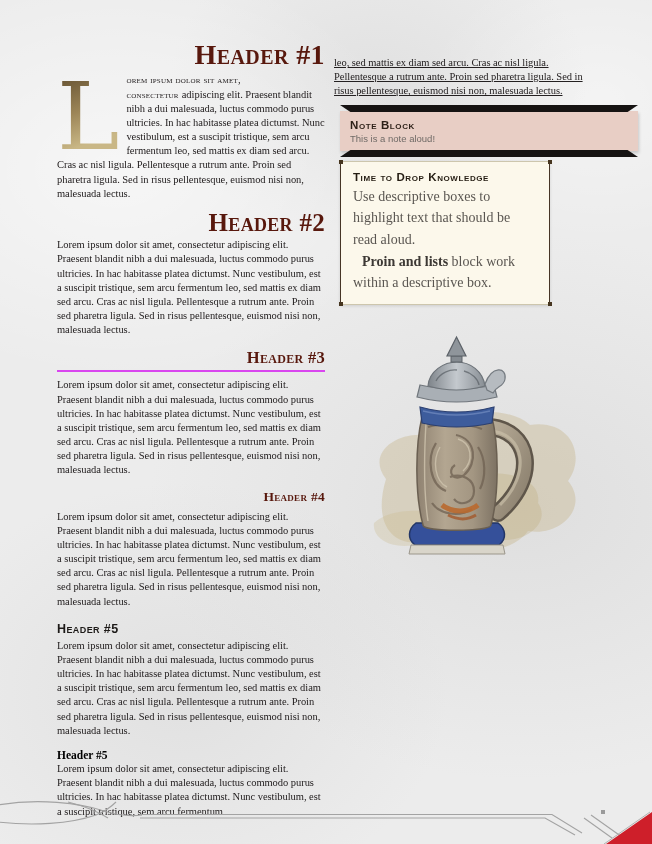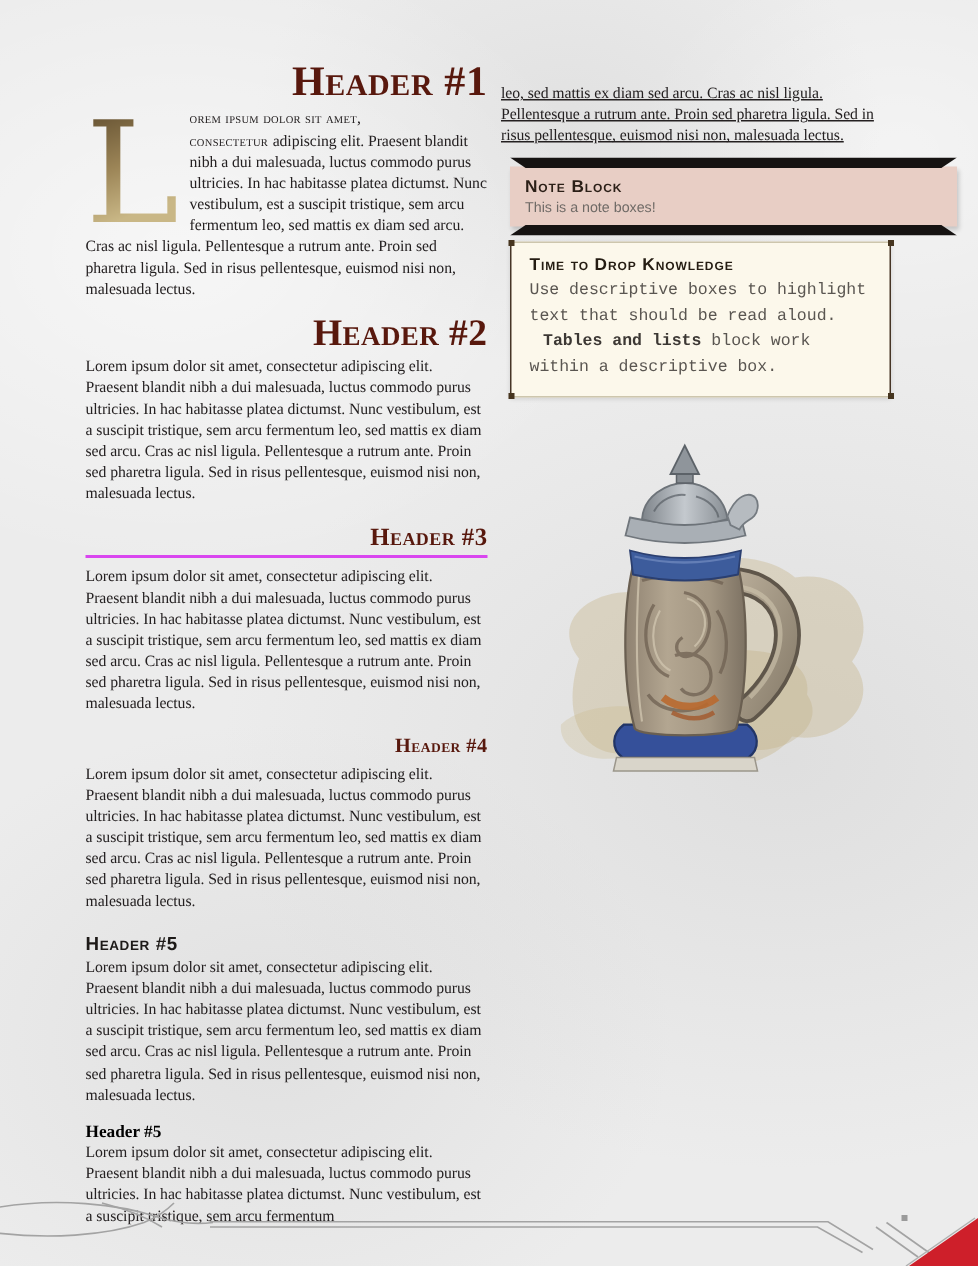--- a/index.html
+++ b/index.html
@@ -42,30 +42,30 @@
   .right-first { margin-top:16px;text-decoration:underline; }
 
   
   .note { position:relative; background:#e8cec5; margin:12px 0 10px 6px; width:298px; padding:8px 10px 7px; box-shadow:1px 2px 3px rgba(0,0,0,.18); }
   .note-bar { position:absolute; left:0; width:100%; height:7px; display:block; }
   .note-bar.top { top:-6px; } .note-bar.bottom { bottom:-6px; }
   .note-title { font-family:"Liberation Sans", sans-serif; font-variant:small-caps; font-weight:bold; font-size:11.5px; color:#2b1f17; letter-spacing:.6px; }
   .note-body { font-family:"Liberation Sans", sans-serif; font-size:9.5px; color:#6f6a66; margin-top:2px; }
 
   
-  .descbox { position:relative; background:#fcf8eb; margin:10px 0 0 6px; width:254px; padding:9px 12px 10px;
+  .descbox { position:relative; background:#fcf8eb; margin:10px 0 0 6px; width:210px; padding:9px 12px 10px;
     border-left:1.5px solid #463526; border-right:1.5px solid #463526;
     border-top:1px solid #cdc6ad; border-bottom:1px solid #cdc6ad;
     box-shadow:0 1px 3px rgba(0,0,0,.12);
   }
   .corner-dot { position:absolute; width:4px; height:4px; background:#46351f; }
   .dot-tl { top:-2px; left:-2.5px; } .dot-tr { top:-2px; right:-2.5px; }
   .dot-bl { bottom:-2px; left:-2.5px; } .dot-br { bottom:-2px; right:-2.5px; }
   .desc-title { font-family:"Liberation Sans", sans-serif; font-variant:small-caps; font-weight:bold; font-size:11.5px; color:#241c12; letter-spacing:.6px; margin-bottom:3px; }
-  .desc-body { font-family:Liberation Mono, monospace; font-size:11px; color:#5a5651; line-height:1.55; }
+  .desc-body { font-family:Liberation Serif, serif; font-size:14px; color:#5a5651; line-height:1.55; }
   .desc-line2 { text-indent:9px; }
   .desc-bold { font-weight:bold; color:#3c3834; }
 
   .stein-figure { margin:22px 0 0 -6px; }
 
   .footer-art { position:absolute; left:0; bottom:0; width:652px; height:44px; }
 </style>
 </head>
 <body>
 
@@ -93,34 +93,34 @@
     </div>
 
     <div class="col">
       <p class="body-text right-first">leo, sed mattis ex diam sed arcu. Cras ac nisl ligula. Pellentesque a rutrum ante. Proin sed pharetra ligula. Sed in risus pellentesque, euismod nisi non, malesuada lectus.</p>
 
       <div class="note">
         <svg class="note-bar top" viewBox="0 0 100 7" preserveAspectRatio="none">
             <path d="M0 0 H100 L96.5 7 H3.5 Z" fill="#161312"></path>
           </svg>
         <div class="note-title">Note Block</div>
-        <div class="note-body">This is a note boxes!</div>
+        <div class="note-body">This is a note aloud!</div>
         <svg class="note-bar bottom" viewBox="0 0 100 7" preserveAspectRatio="none">
             <path d="M3.5 0 H96.5 L100 7 H0 Z" fill="#161312"></path>
           </svg>
       </div>
 
       <div class="descbox">
         <span class="corner-dot dot-tl"></span>
         <span class="corner-dot dot-tr"></span>
         <span class="corner-dot dot-bl"></span>
         <span class="corner-dot dot-br"></span>
         <div class="desc-title">Time to Drop Knowledge</div>
         <div class="desc-body">Use descriptive boxes to highlight text that should be read aloud.</div>
-        <div class="desc-body desc-line2"><span class="desc-bold">Tables and lists</span><span> block work within a descriptive box.</span></div>
+        <div class="desc-body desc-line2"><span class="desc-bold">Proin and lists</span><span> block work within a descriptive box.</span></div>
       </div>
 
       
       <svg class="stein-figure" width="270" height="242" viewBox="0 0 270 242">
         <defs>
           <linearGradient id="bodyGrad" x1="0" y1="0" x2="1" y2="0">
             <stop offset="0" stop-color="#8f8271"></stop>
               <stop offset=".35" stop-color="#b3a691"></stop>
             <stop offset=".7" stop-color="#a39682"></stop>
               <stop offset="1" stop-color="#7d7263"></stop>

